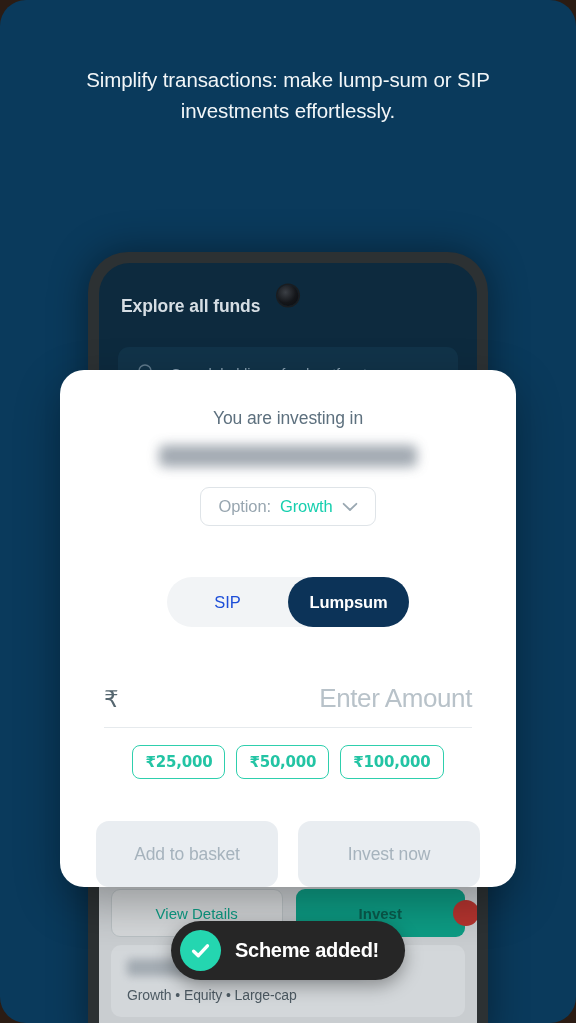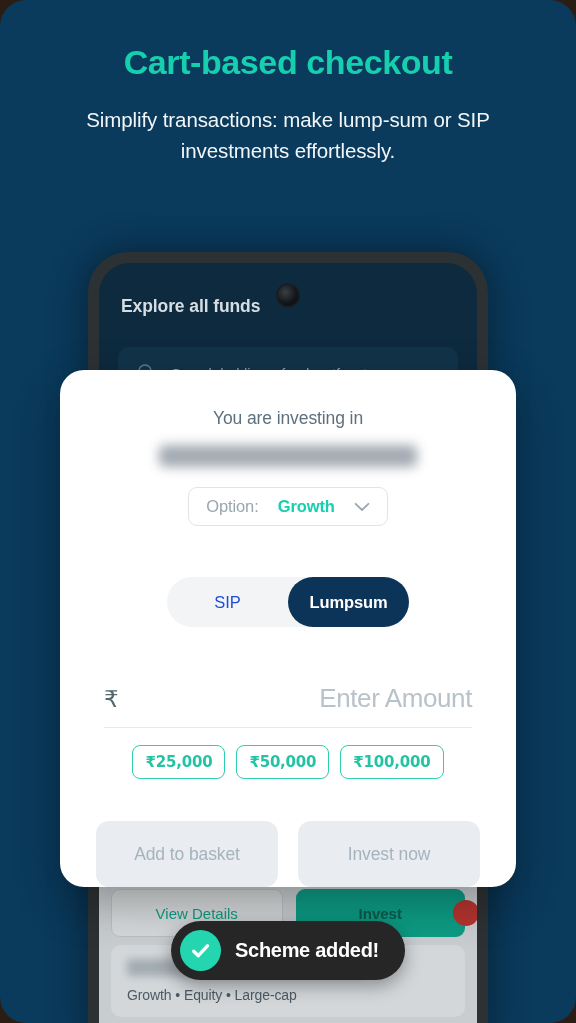--- a/index.html
+++ b/index.html
@@ -208,31 +208,31 @@
     height: 22px;
     width: 67%;
     background: #8e97a1;
     border-radius: 5px;
     filter: blur(6px);
     opacity: .82;
   }
   #option-chip {
     display: inline-flex;
     align-items: center;
-    gap: 19px;
+    gap: 9px;
     margin-top: 20px;
     padding: 9px 17px;
     border: 1.3px solid #dfe4e8;
     border-radius: 9px;
     background: #fff;
     font-size: 16.5px;
     letter-spacing: -0.1px;
   }
   #option-chip-prefix { color: #98a6b0; }
-  #option-chip-value { color: #16cfae; font-weight: 700; }
+  #option-chip-value { color: #16cfae; font-weight: 400; }
 
   
   #mode-toggle {
     margin: 51px auto 0 auto;
     width: 242px;
     height: 50px;
     background: #f2f4f6;
     border-radius: 26px;
     display: flex;
     align-items: center;
@@ -348,21 +348,20 @@
     font-weight: 700;
     letter-spacing: -0.3px;
   }
 </style>
 </head>
 <body>
 
 <div id="canvas">
 
   <div id="header">
-    <div id="hero-title">Cart-based checkout</div>
     <div id="hero-subtitle">Simplify transactions: make lump-sum or SIP investments effortlessly.</div>
   </div>
 
   <div id="phone">
     <div id="phone-screen">
 
       <div id="phone-camera"></div>
 
       <div id="phone-appbar-title">Explore all funds</div>
 

